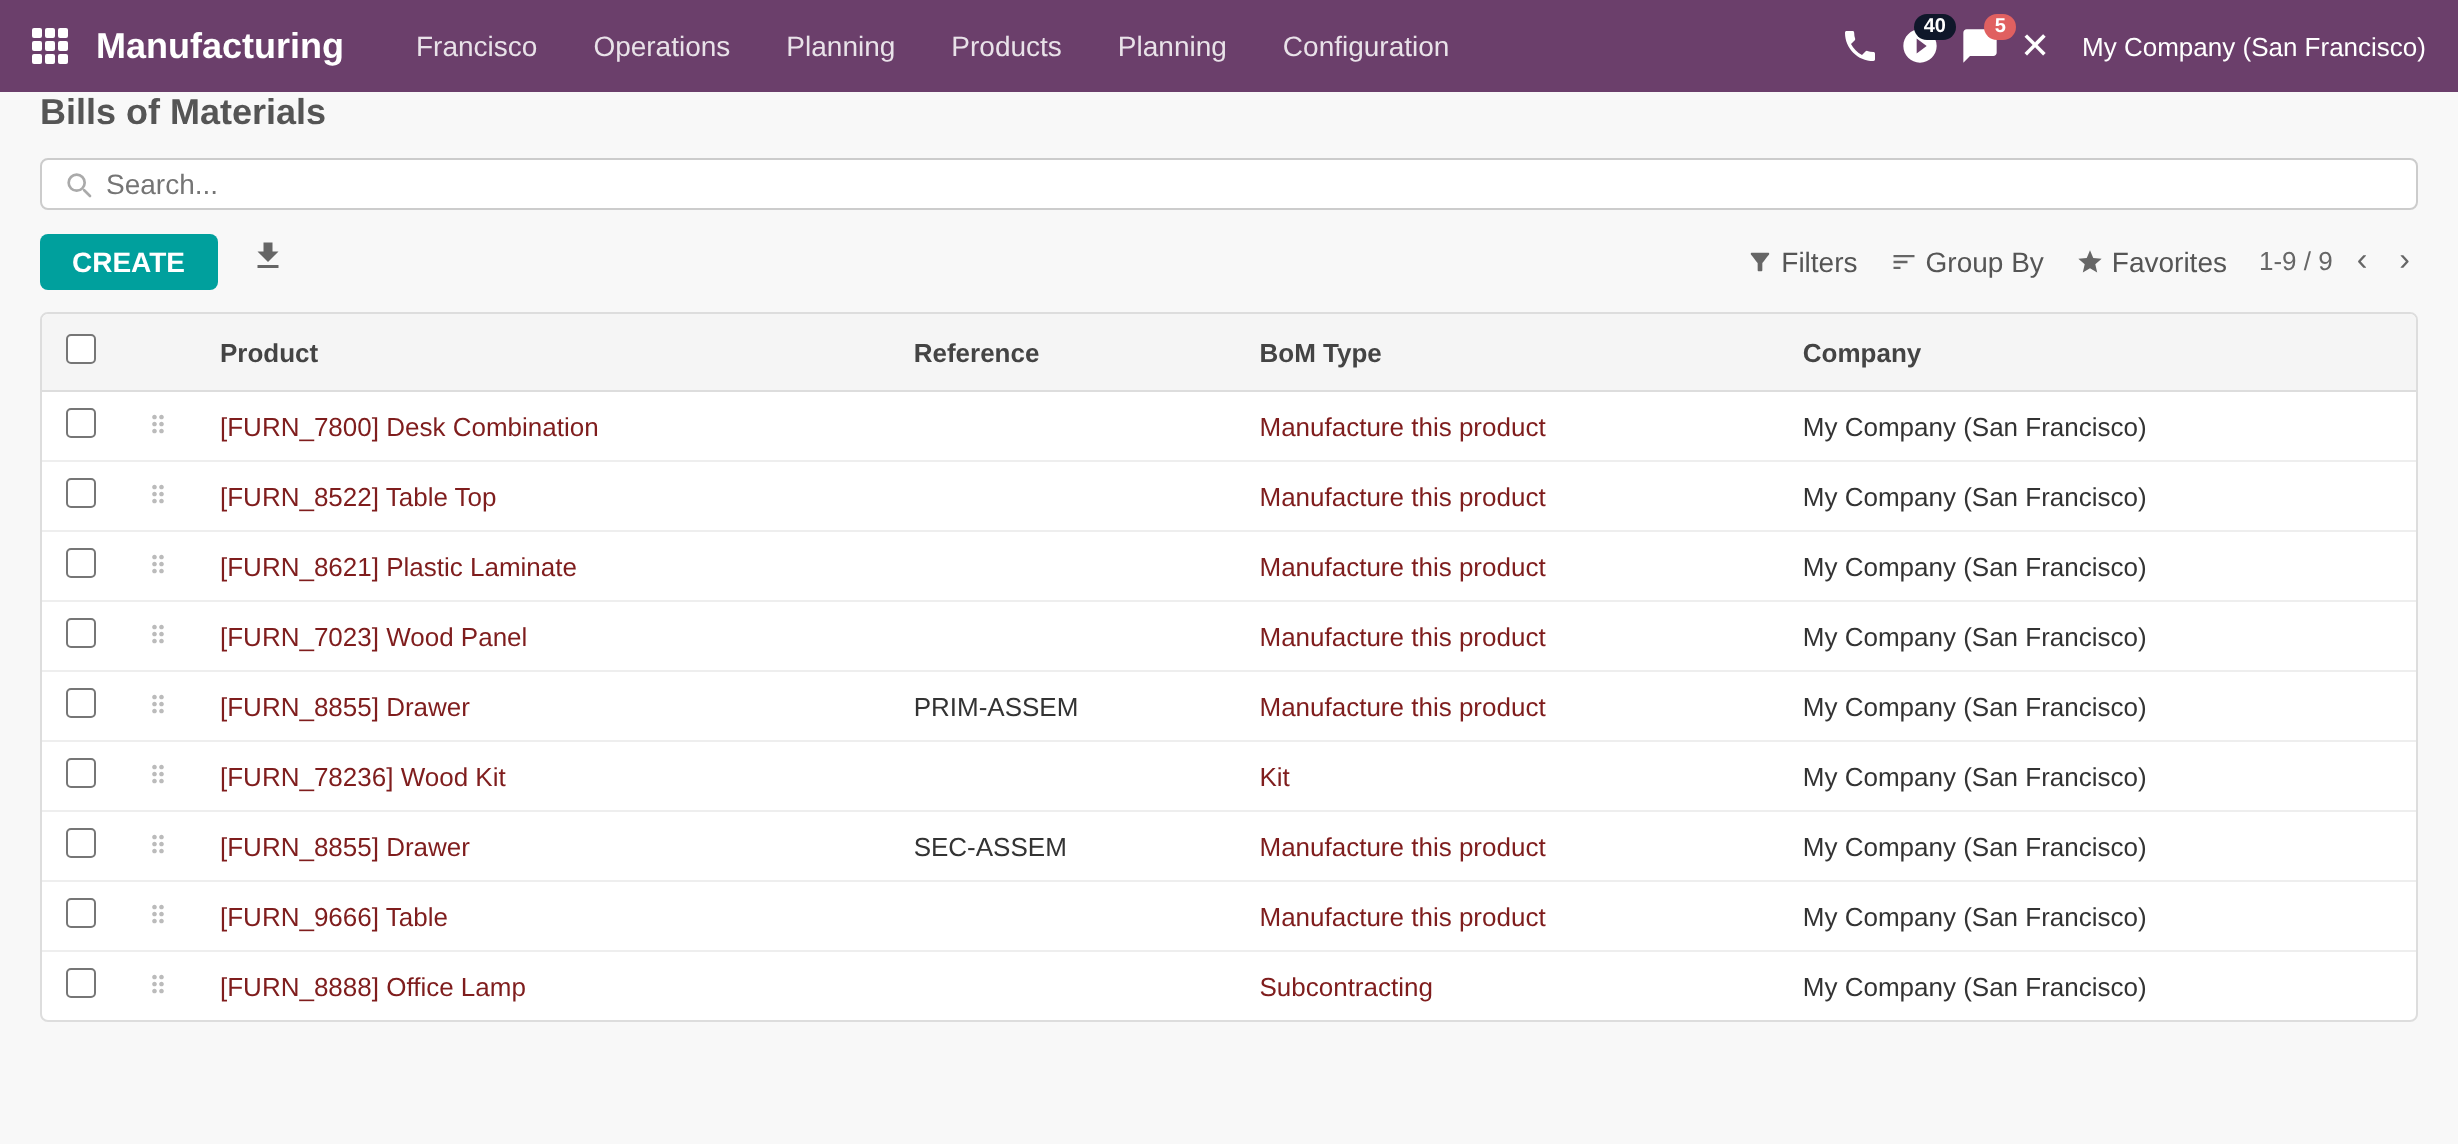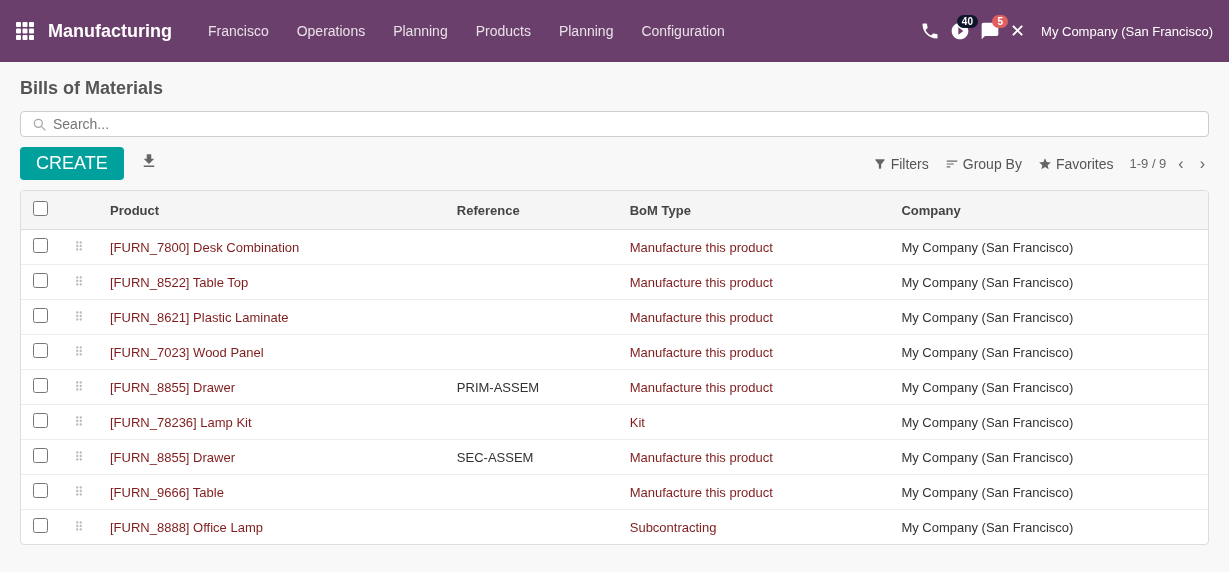--- a/index.html
+++ b/index.html
@@ -5,21 +5,21 @@
     * { box-sizing: border-box; margin: 0; padding: 0; }
     body { font-family: 'Segoe UI', Arial, sans-serif; font-size: 14px; background: #f8f8f8; color: #333; }
 
     
     .topnav {
       background: #6b3f6b;
       color: white;
       display: flex;
       align-items: center;
       padding: 0 16px;
-      height: 62px;
+      height: 46px;
       gap: 0;
     }
     .topnav-grid-icon {
       margin-right: 14px;
       cursor: pointer;
       display: flex;
       align-items: center;
     }
     .topnav-brand {
       font-size: 18px;
@@ -66,35 +66,35 @@
     .badge-red { background: #e06060; }
     .topnav-company {
       color: white;
       margin-left: 6px;
       font-size: 13px;
     }
     .close-icon { color: white; cursor: pointer; font-size: 18px; }
 
     
     .content {
-      padding: 16px 20px;
+      padding: 0 20px;
     }
     .page-title {
       font-size: 18px;
       font-weight: 600;
       color: #555;
       margin-bottom: 12px;
     }
     .btn-create {
       background: #00a09d;
       color: white;
       border: none;
       padding: 6px 16px;
-      font-size: 18px;
-      font-weight: 400;
+      font-size: 14px;
+      font-weight: 700;
       border-radius: 4px;
       cursor: pointer;
     }
     .btn-export {
       background: none;
       border: none;
       cursor: pointer;
       color: #666;
       font-size: 18px;
       padding: 4px 8px;
@@ -344,21 +344,21 @@
             <td class="product-link">[FURN_8855] Drawer</td>
             <td>PRIM-ASSEM</td>
             <td class="link-cell">Manufacture this product</td>
             <td>My Company (San Francisco)</td>
           </tr>
           <tr>
             <td class="checkbox-cell"><input type="checkbox" style=""></td>
             <td class="drag-cell"><svg width="14" height="14" viewBox="0 0 24 24" fill="#bbb">
                 <path d="M11 18c0 1.1-.9 2-2 2s-2-.9-2-2 .9-2 2-2 2 .9 2 2zm-2-8c-1.1 0-2 .9-2 2s.9 2 2 2 2-.9 2-2-.9-2-2-2zm0-6c-1.1 0-2 .9-2 2s.9 2 2 2 2-.9 2-2-.9-2-2-2zm6 4c1.1 0 2-.9 2-2s-.9-2-2-2-2 .9-2 2 .9 2 2 2zm0 2c-1.1 0-2 .9-2 2s.9 2 2 2 2-.9 2-2-.9-2-2-2zm0 6c-1.1 0-2 .9-2 2s.9 2 2 2 2-.9 2-2-.9-2-2-2z"></path>
               </svg></td>
-            <td class="product-link">[FURN_78236] Lamp Kit</td>
+            <td class="product-link">[FURN_78236] Wood Kit</td>
             <td></td>
             <td class="link-cell">Kit</td>
             <td>My Company (San Francisco)</td>
           </tr>
           <tr>
             <td class="checkbox-cell"><input type="checkbox" style=""></td>
             <td class="drag-cell"><svg width="14" height="14" viewBox="0 0 24 24" fill="#bbb">
                 <path d="M11 18c0 1.1-.9 2-2 2s-2-.9-2-2 .9-2 2-2 2 .9 2 2zm-2-8c-1.1 0-2 .9-2 2s.9 2 2 2 2-.9 2-2-.9-2-2-2zm0-6c-1.1 0-2 .9-2 2s.9 2 2 2 2-.9 2-2-.9-2-2-2zm6 4c1.1 0 2-.9 2-2s-.9-2-2-2-2 .9-2 2 .9 2 2 2zm0 2c-1.1 0-2 .9-2 2s.9 2 2 2 2-.9 2-2-.9-2-2-2zm0 6c-1.1 0-2 .9-2 2s.9 2 2 2 2-.9 2-2-.9-2-2-2z"></path>
               </svg></td>
             <td class="product-link">[FURN_8855] Drawer</td>

